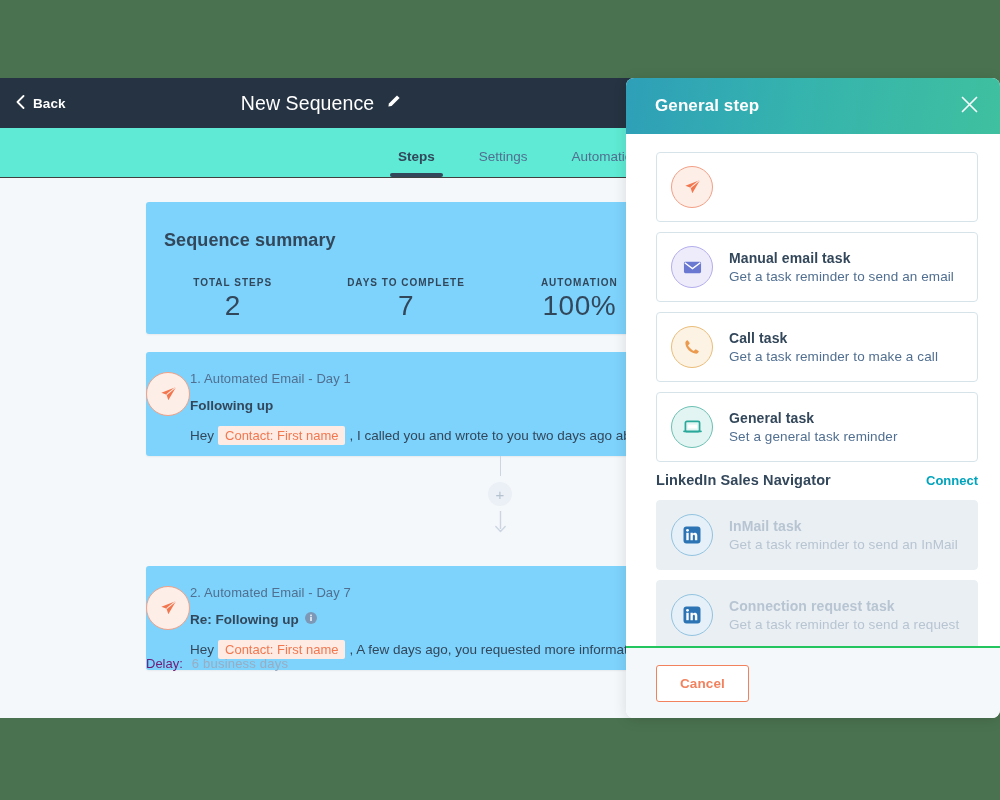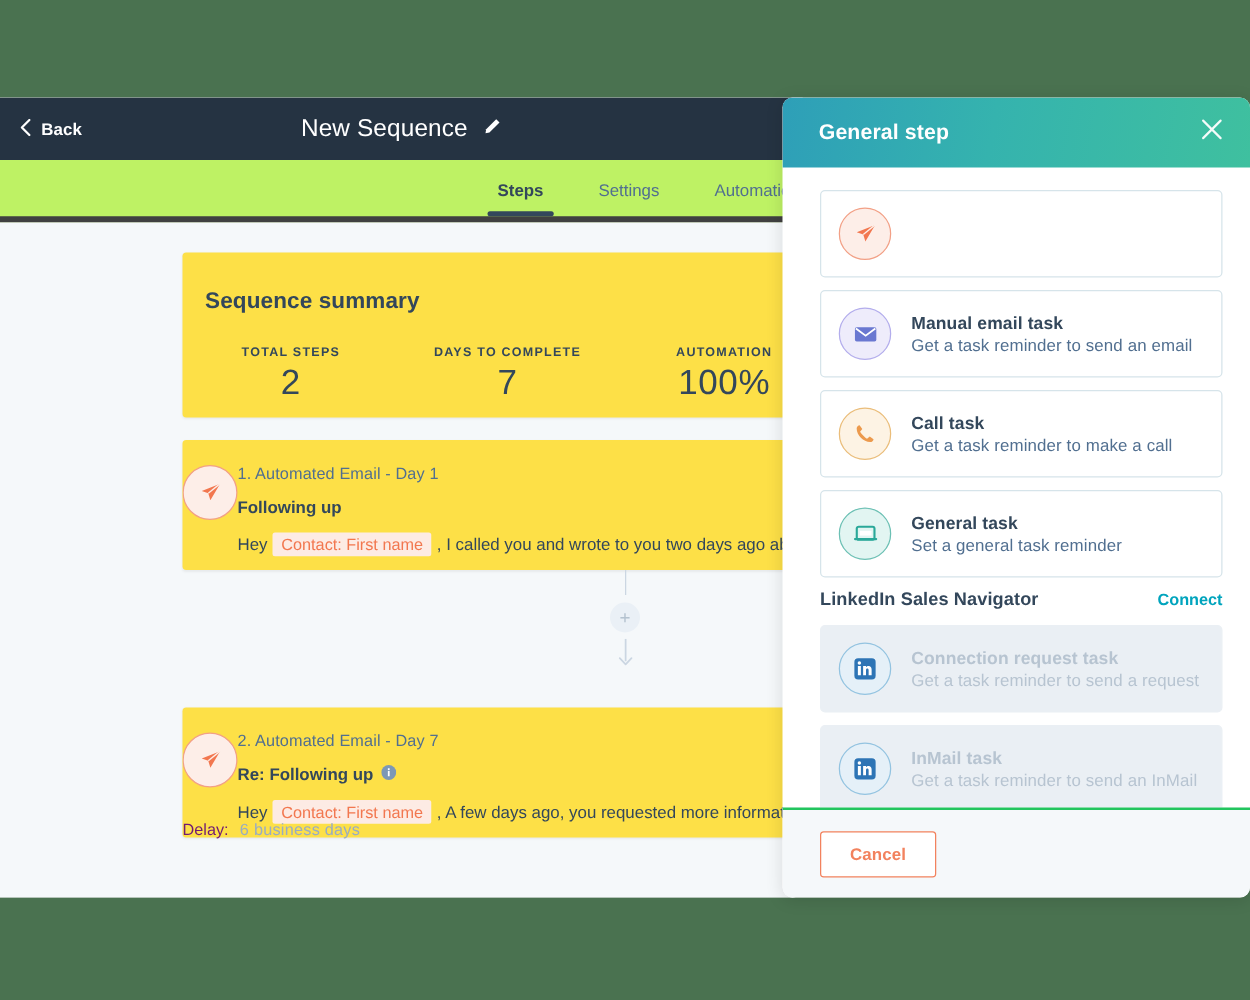--- a/index.html
+++ b/index.html
@@ -68,27 +68,27 @@
     color: #ffffff;
     font-size: 19.5px;
     font-weight: normal;
     letter-spacing: .1px;
   }
   .pencil-btn { pointer-events: auto; cursor: pointer; display: block; }
 
   
   .tabbar {
     height: 50px;
-    background: #bef264;
+    background: #5eead4;
     display: flex;
     align-items: flex-end;
     justify-content: center;
     gap: 0;
     padding-right: 0;
-    border-bottom: 5px solid #404040;
+    border-bottom: 1px solid #404040;
     position: relative;
   }
   .tabs-inner {
     display: flex;
     gap: 0;
     position: absolute;
     left: 376px;
     bottom: 0;
   }
   .tab {
@@ -115,21 +115,21 @@
 
   
   .content {
     height: 540px;
     background: #f5f8fa;
     padding: 24px 0 0 0;
     position: relative;
   }
 
   .card {
-    background: #fde047;
+    background: #7dd3fc;
     margin-left: 146px;
     width: 520px;
     border-radius: 3px;
     box-shadow: 0 1px 2px rgba(0,0,0,.06);
   }
 
   
   .summary-card { padding: 28px 0 34px 0; height: 132px; }
   .summary-title {
     font-size: 18px;
@@ -590,41 +590,41 @@
             <rect x="3.3" y="6.8" width="2.4" height="7.4" fill="#ffffff"></rect>
             <circle cx="4.5" cy="4.3" r="1.4" fill="#ffffff"></circle>
             <path d="M7.5 14.2 L7.5 6.8 L9.8 6.8 L9.8 7.8
                      C10.4 6.9 11.4 6.6 12.3 6.8 C13.6 7.1 14.3 8 14.3 9.7
                      L14.3 14.2 L11.9 14.2 L11.9 10.2
                      C11.9 9.2 11.5 8.7 10.8 8.7 C10.1 8.7 9.8 9.2 9.8 10.2
                      L9.8 14.2 Z" fill="#ffffff"></path>
           </svg>
         </div>
         <div>
-          <div class="opt-title">Connection request task</div>
-          <div class="opt-desc">Get a task reminder to send a request</div>
+          <div class="opt-title">InMail task</div>
+          <div class="opt-desc">Get a task reminder to send an InMail</div>
         </div>
       </div>
 
       <div class="opt disabled">
         <div class="opt-icon blue">
           <svg width="18" height="18" viewBox="0 0 18 18" fill="none">
             <rect x="0.5" y="0.5" width="17" height="17" rx="3" fill="#2d74b5"></rect>
             <rect x="3.3" y="6.8" width="2.4" height="7.4" fill="#ffffff"></rect>
             <circle cx="4.5" cy="4.3" r="1.4" fill="#ffffff"></circle>
             <path d="M7.5 14.2 L7.5 6.8 L9.8 6.8 L9.8 7.8
                      C10.4 6.9 11.4 6.6 12.3 6.8 C13.6 7.1 14.3 8 14.3 9.7
                      L14.3 14.2 L11.9 14.2 L11.9 10.2
                      C11.9 9.2 11.5 8.7 10.8 8.7 C10.1 8.7 9.8 9.2 9.8 10.2
                      L9.8 14.2 Z" fill="#ffffff"></path>
           </svg>
         </div>
         <div>
-          <div class="opt-title">InMail task</div>
-          <div class="opt-desc">Get a task reminder to send an InMail</div>
+          <div class="opt-title">Connection request task</div>
+          <div class="opt-desc">Get a task reminder to send a request</div>
         </div>
       </div>
 
     </div>
 
     <div class="panel-footer">
       <button class="cancel-btn">Cancel</button>
     </div>
 
   </div>

